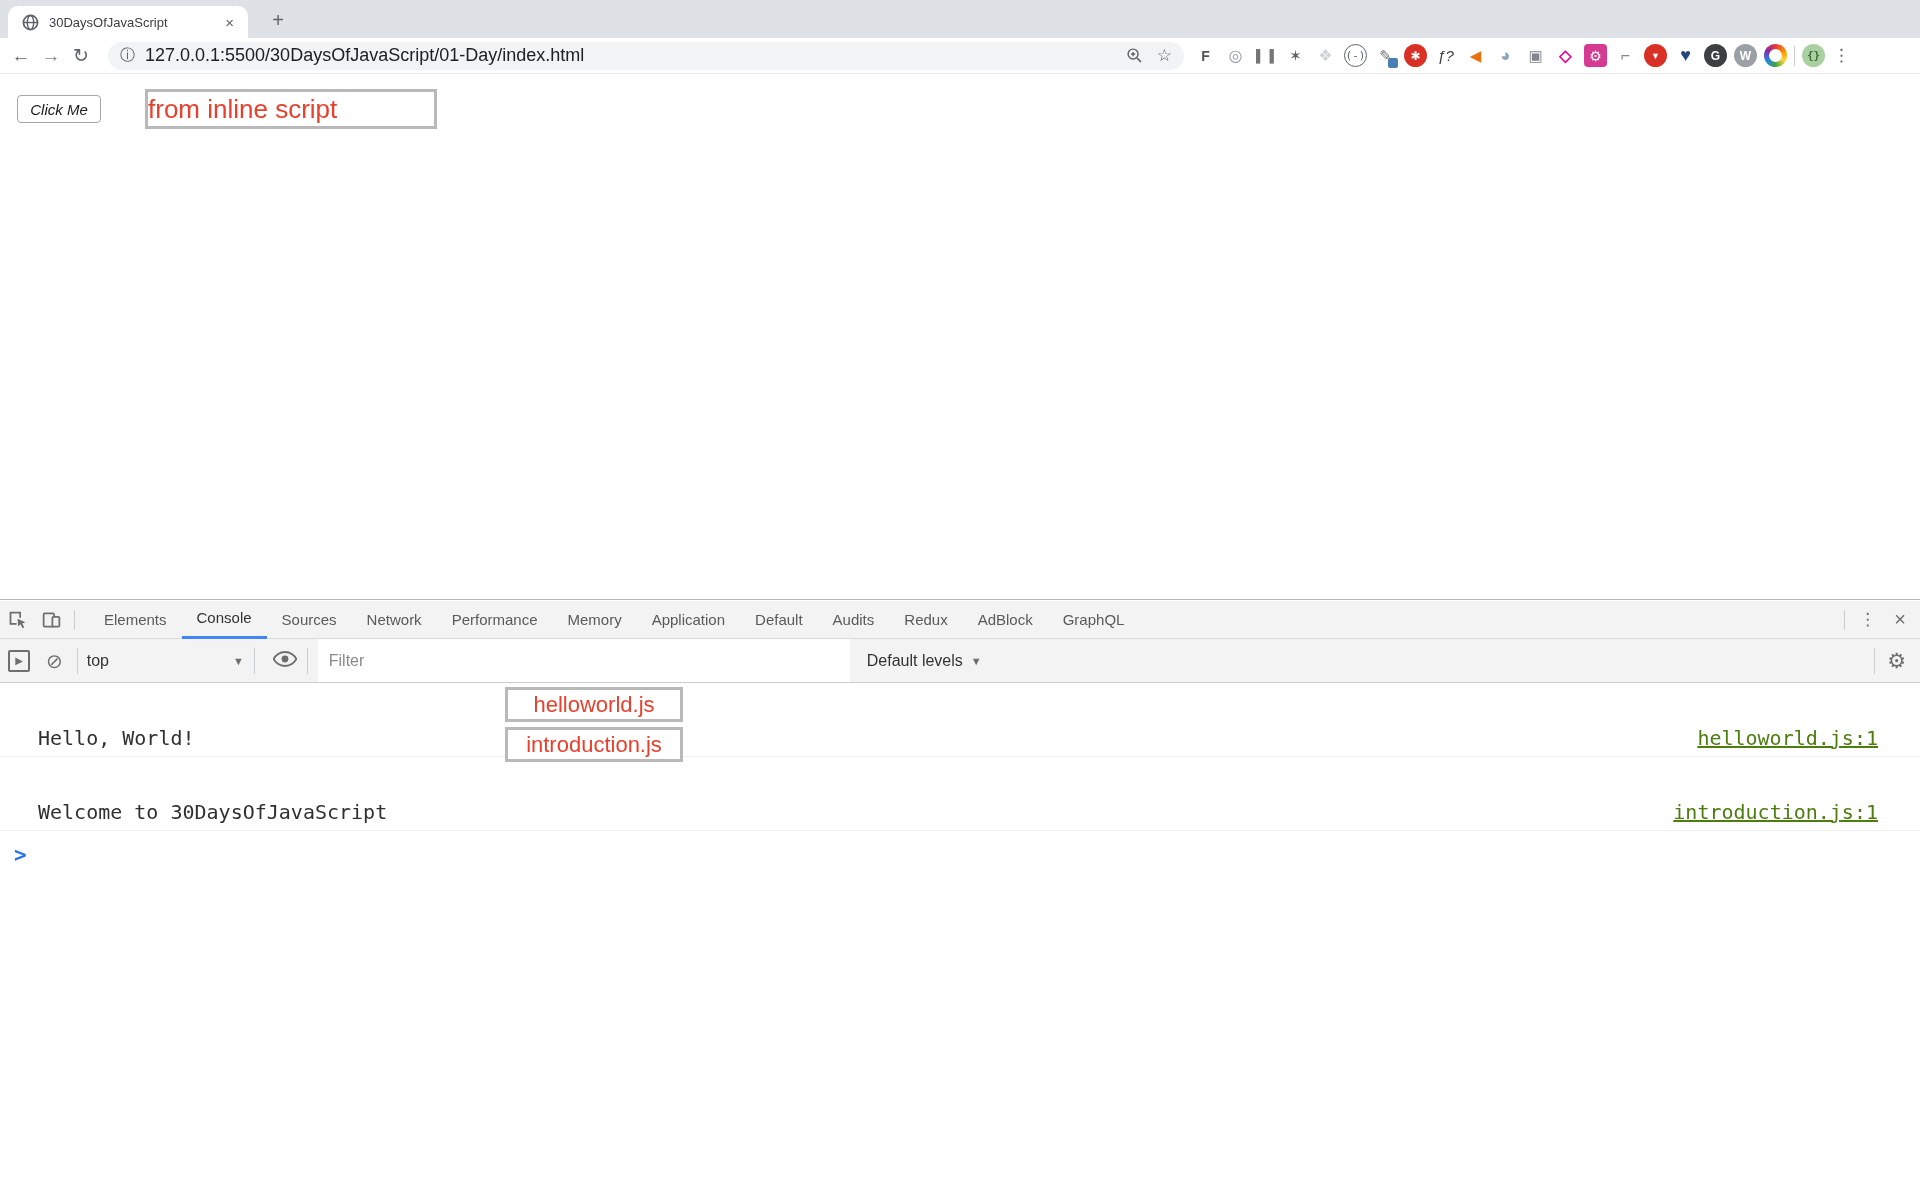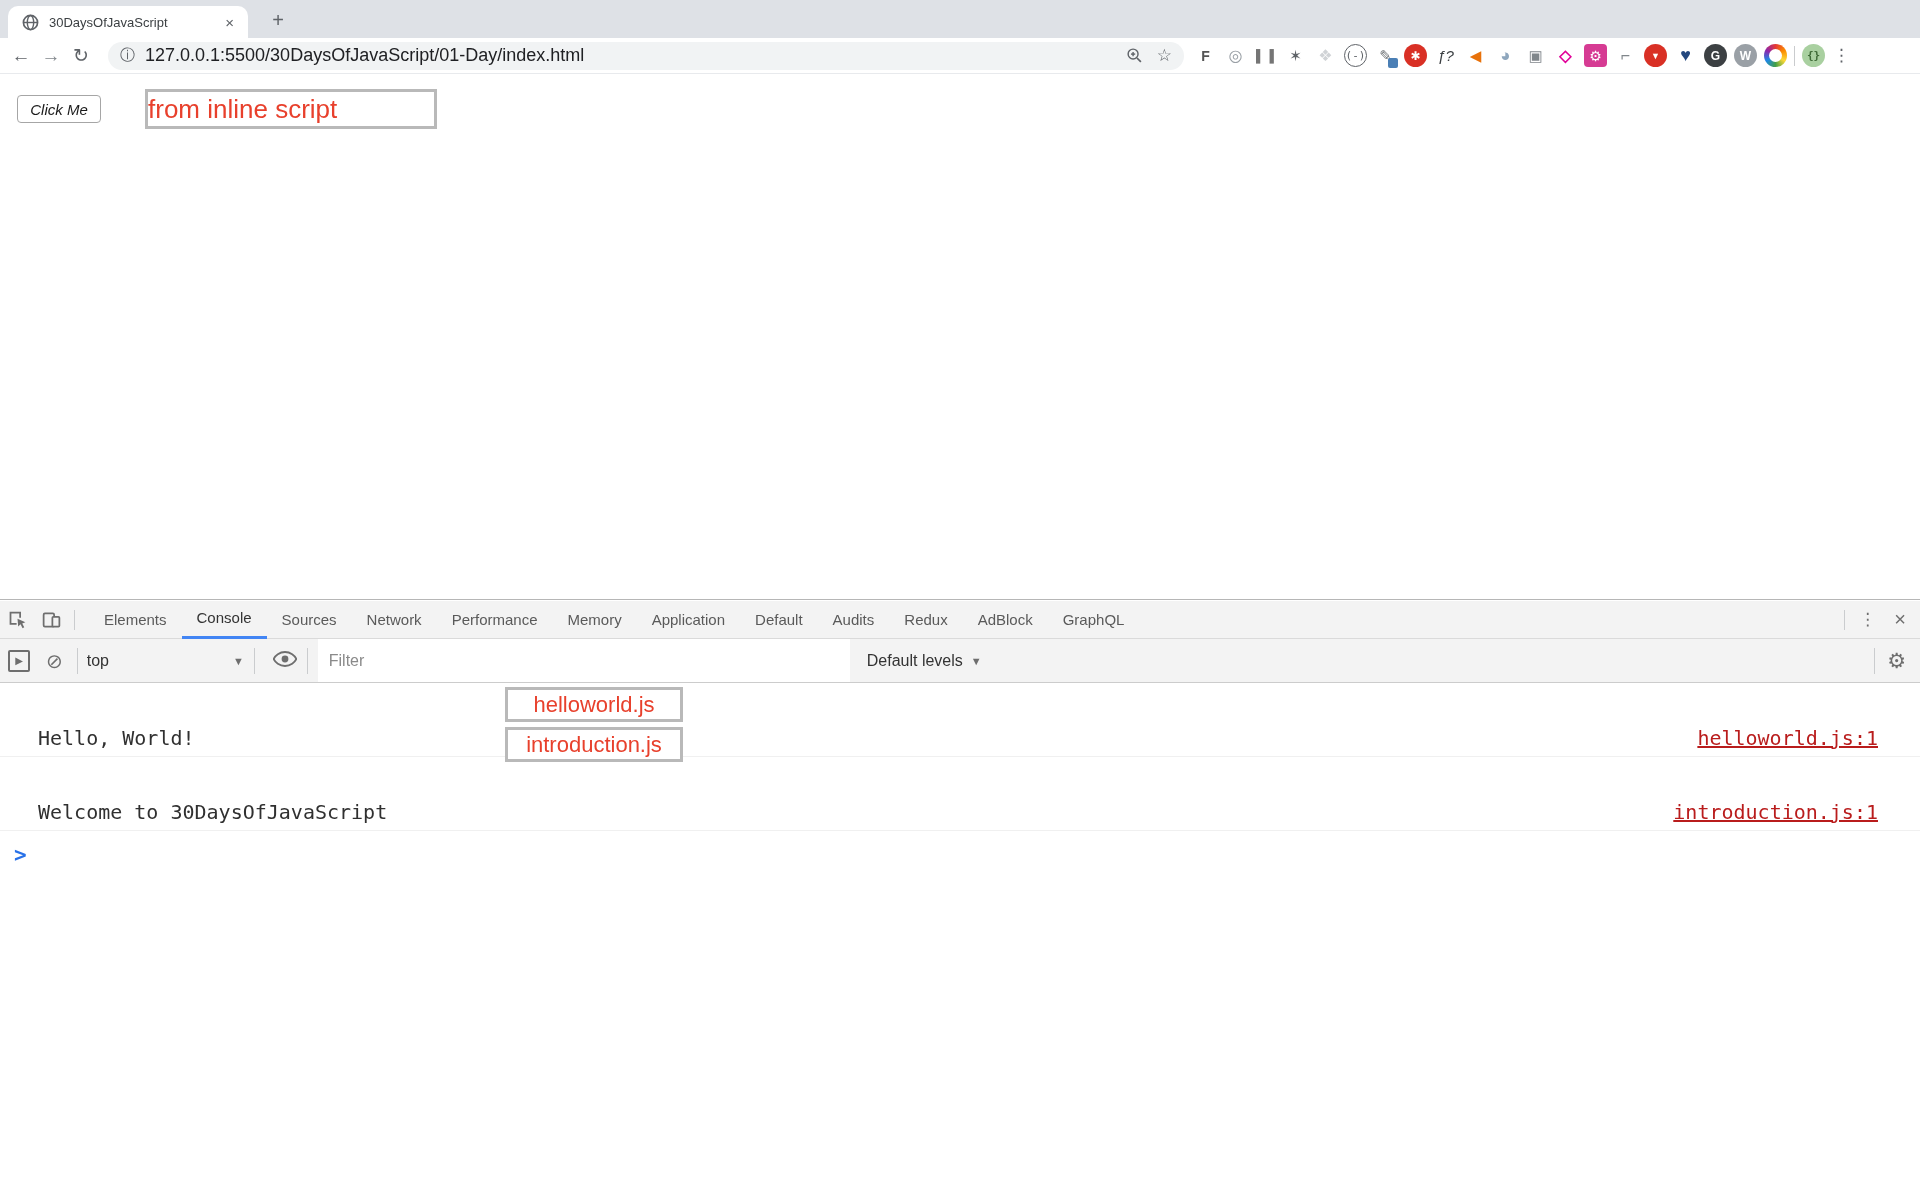--- a/index.html
+++ b/index.html
@@ -92,21 +92,21 @@
     padding-left:11px; font-size:16px; color:#333; outline:none; }
   #filter::placeholder { color:#8a8a8a; }
   #levels { margin-left:17px; font-size:16px; color:#333; display:flex; align-items:center; gap:8px; }
   #levels .caret { font-size:11px; color:#6e6e6e; }
   #dt-toolbar .spacer { flex:1; }
   .gear { font-size:21px; color:#6e6e6e; margin:0 14px 0 12px; }
 
   #console { left:0; top:83px; width:1920px; height:518px; font-family:"DejaVu Sans Mono",monospace; }
   .crow { height:38px; border-bottom:1px solid #f0f0f0; display:flex; align-items:center;margin-top:36px; }
   .crow .msg { margin-left:38px; font-size:20px; color:#303030; }
-  .crow .src { margin-left:auto; margin-right:42px; font-size:20px; color:#b91c1c;
+  .crow .src { margin-left:auto; margin-right:42px; font-size:20px; color:#4d7c0f;
     text-decoration:underline;text-align:right; }
   .anno { position:absolute; left:505px; width:178px; height:35px; border:3px solid #b9b9b9;
     background:#fff; display:flex; align-items:center; justify-content:center;
     font-family:"Liberation Sans",sans-serif; font-size:22px; color:#e8402c; }
   #anno-0 { top:4px; }
   #anno-1 { top:44px; }
   .prompt { margin:12px 0 0 14px; font-size:21px; font-weight:bold; color:#2871e8; }
 </style>
 </head>
 <body>

